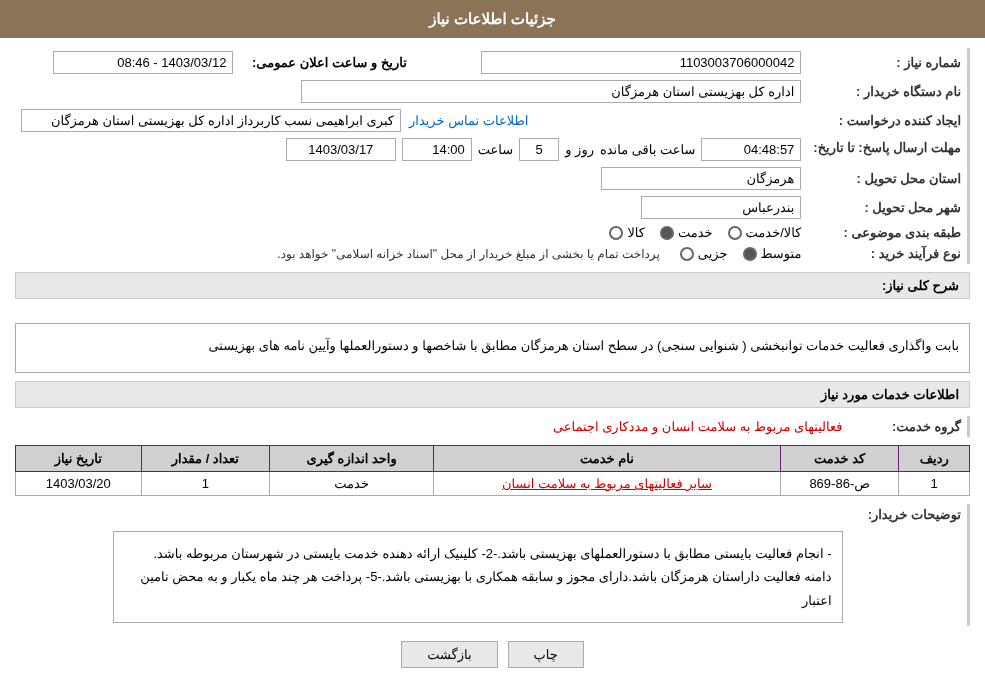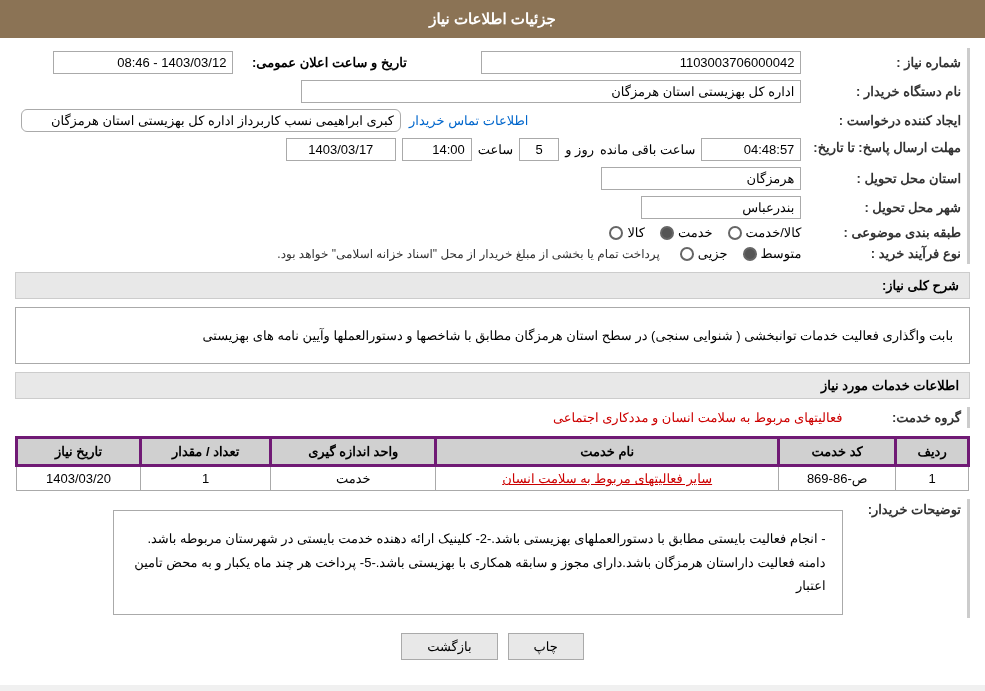--- a/index.html
+++ b/index.html
@@ -104,40 +104,40 @@
     .bold-label {
       font-weight: bold;
     }
     .table-section {
       width: 100%;
       border-collapse: collapse;
       margin-top: 8px;
     }
     .table-section th {
       background: #d0d0d0;
-      border: 3px solid #701a75;
+      border: 1px solid #701a75;
       padding: 5px 8px;
       text-align: center;
       font-weight: bold;
     }
     .table-section td {
       border: 1px solid #aaa;
       padding: 4px 8px;
       text-align: center;
     }
     .table-section tr:nth-child(even) td {
       background: #f9f9f9;
     }
     .link-blue {
       color: #cc0000;
     }
     .notes-box {
       border: 1px solid #aaa;
-      padding: 16px;
-      margin-top: 8px;
+      padding: 10px;
+      margin-top: 24px;
       background: #fff;
       text-align: right;
       line-height: 1.8;
       direction: rtl;
     }
     .buttons-row {
       display: flex;
       justify-content: center;
       gap: 10px;
       margin-top: 15px;
@@ -191,21 +191,21 @@
         <td class="label-cell">نام دستگاه خریدار :</td>
         <td class="value-cell" colspan="3">
           <span class="input-box" style="width:500px;">اداره کل بهزیستی استان هرمزگان</span>
         </td>
       </tr>
       <tr>
         <td class="label-cell">ایجاد کننده درخواست :</td>
         <td class="value-cell" colspan="3">
           <div class="row-container">
             <span class="link-text">اطلاعات تماس خریدار</span>
-            <span class="input-box" style="width:380px;border-radius:6px;">کبری  ابراهیمی نسب کاربرداز اداره کل بهزیستی استان هرمزگان</span>
+            <span class="input-box" style="width:380px;">کبری  ابراهیمی نسب کاربرداز اداره کل بهزیستی استان هرمزگان</span>
           </div>
         </td>
       </tr>
       <tr>
         <td class="label-cell" style="vertical-align:top;padding-top:5px;">مهلت ارسال پاسخ: تا تاریخ:</td>
         <td class="value-cell" colspan="3">
           <div class="time-row">
             <span class="input-box" style="width:100px;">04:48:57</span>
             <span>ساعت باقی مانده</span>
             <span>روز و</span>

